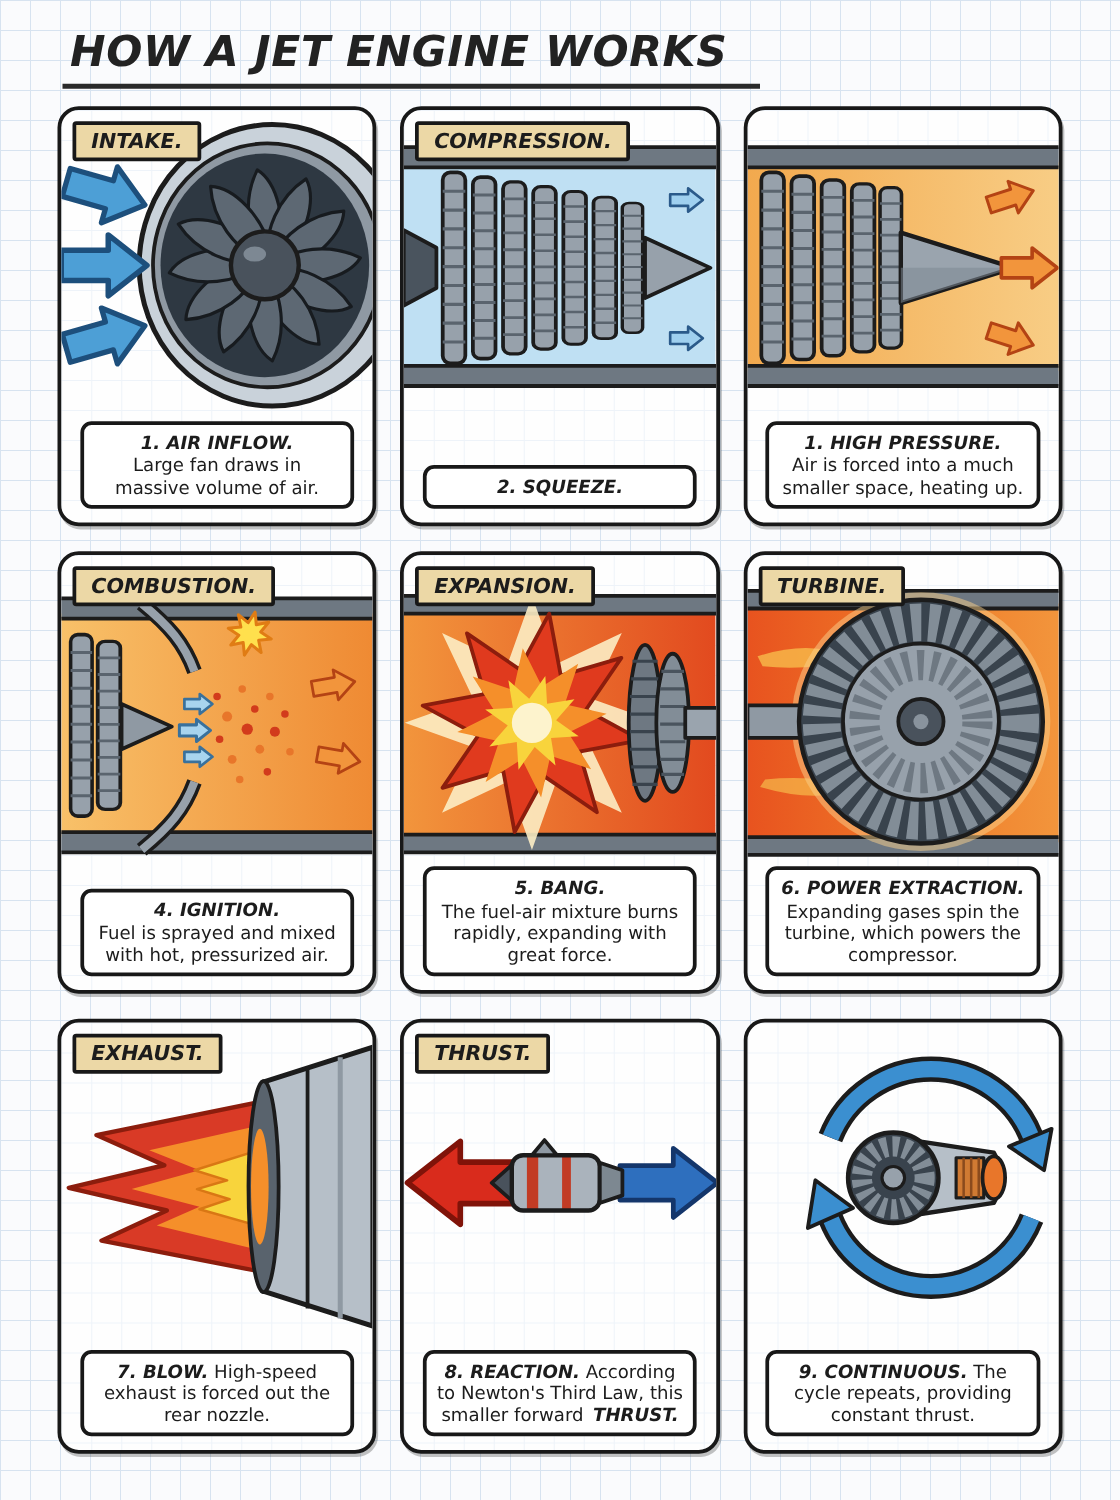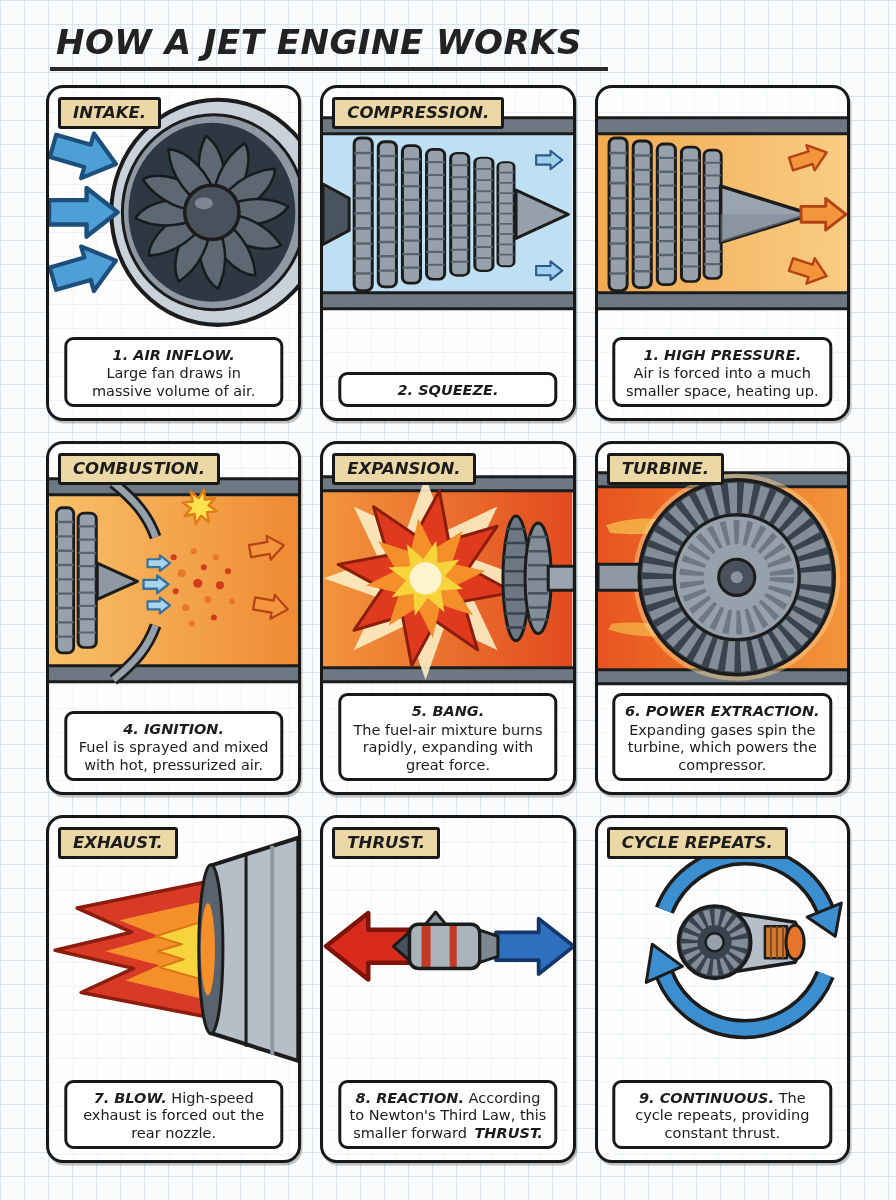--- a/index.html
+++ b/index.html
@@ -385,21 +385,20 @@
             <path d="M130,88 L196,98 Q208,118 196,138 L130,148 Z" fill="#b6bfc8" stroke="#1c1c1c" stroke-width="3.5"></path>
             <rect x="166" y="102" width="22" height="32" fill="#d07a33" stroke="#1c1c1c" stroke-width="2.5"></rect>
             <path d="M172,102 V134 M178,102 V134 M184,102 V134" stroke="#8a4a1d" stroke-width="2"></path>
             <ellipse cx="196" cy="118" rx="9" ry="17" fill="#e8762a" stroke="#1c1c1c" stroke-width="3"></ellipse>
             <circle cx="116" cy="118" r="36" fill="#39434d" stroke="#1c1c1c" stroke-width="3.5"></circle>
             <circle cx="116" cy="118" r="25" fill="none" stroke="#828d97" stroke-width="16" stroke-dasharray="5 4"></circle>
             <circle cx="116" cy="118" r="9" fill="#97a1ab" stroke="#1c1c1c" stroke-width="2.5"></circle>
           </g>
         </g>
       </svg>
-      <div class="panel-label">CYCLE REPEATS.</div>
       <div class="caption">
         <span class="lead">9. CONTINUOUS.</span>
         <span class="rest">The cycle repeats, providing constant thrust.</span>
         
       </div>
     </section>
 
   </div>
 </div>
 

